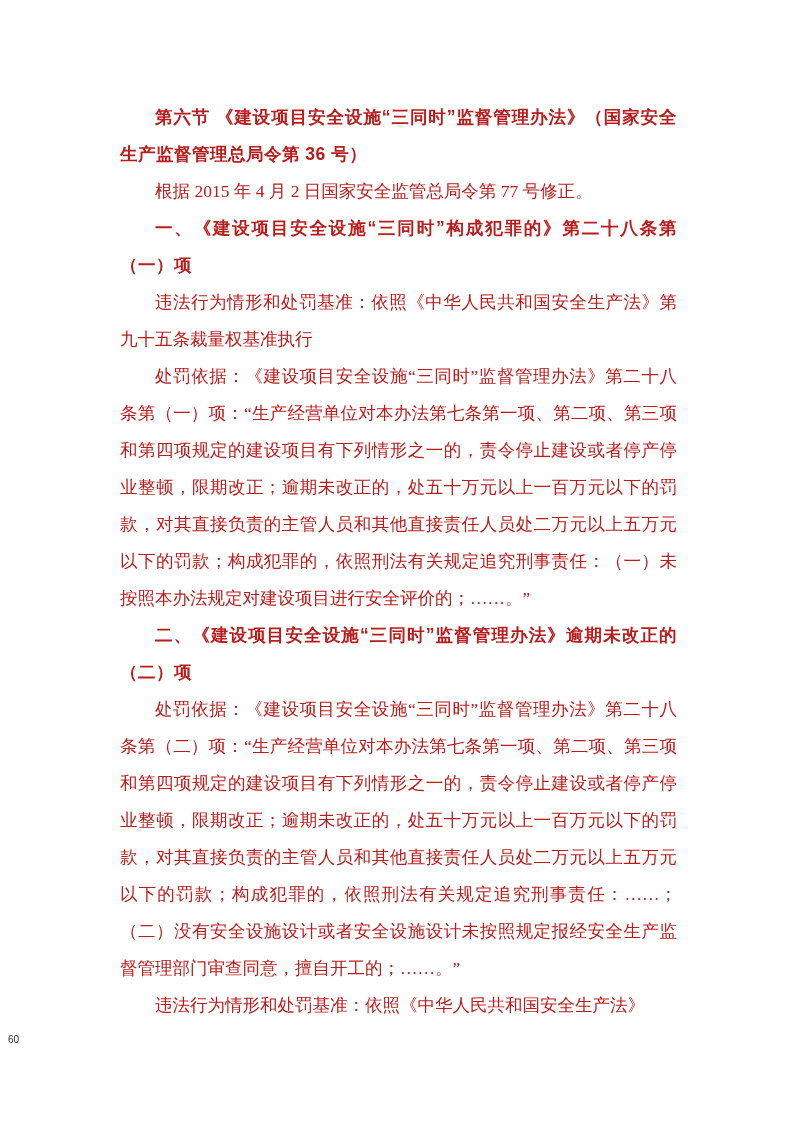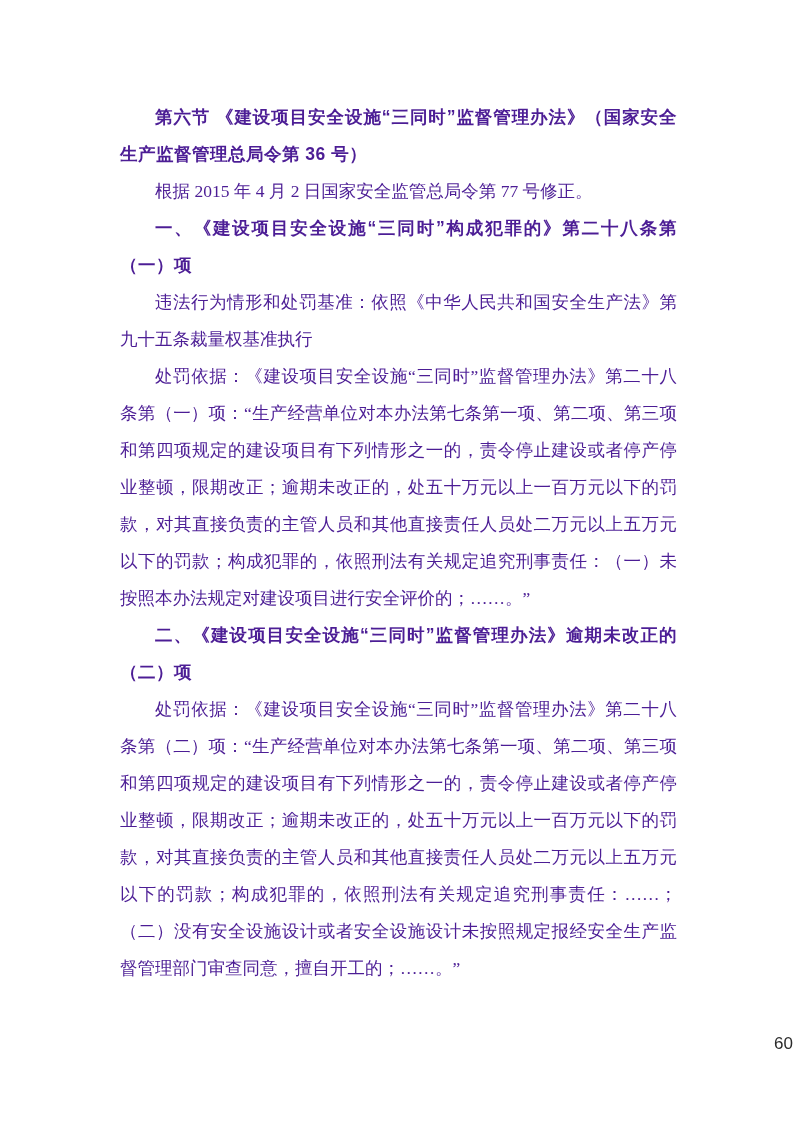--- a/index.html
+++ b/index.html
@@ -15,52 +15,53 @@
     overflow: hidden;
   }
   .doc-body {
     position: absolute;
     left: 120px;
     top: 99px;
     width: 557px;
     font-family: "Liberation Serif", "DejaVu Serif", serif;
     font-size: 17.5px;
     line-height: 37px;
-    color: #4c1d95;
+    color: #b91c1c;
     text-align: justify;
     text-justify: inter-character;
   }
   .doc-body p {
     margin: 0;
     padding: 0;
     text-indent: 2em;
   }
   .doc-body p.heading {
     font-weight: 700;
     font-family: "Liberation Sans", "DejaVu Sans", sans-serif;
     letter-spacing: 0.5px;
   }
   .footer {
     position: absolute;
-    left: 16px;
+    left: 8px;
     right: 0;
     top: 1034px;
-    text-align: right;
+    text-align: left;
     font-family: "Liberation Sans", "DejaVu Sans", sans-serif;
-    font-size: 17px;
+    font-size: 10px;
     color: #2b2b2b;
   }
 </style>
 </head>
 <body>
 
 <div class="page">
   <div class="doc-body">
       <p class="heading">第六节 《建设项目安全设施“三同时”监督管理办法》（国家安全生产监督管理总局令第 36 号）</p>
       <p class="body">根据 2015 年 4 月 2 日国家安全监管总局令第 77 号修正。</p>
       <p class="heading">一、《建设项目安全设施“三同时”构成犯罪的》第二十八条第（一）项</p>
       <p class="body">违法行为情形和处罚基准：依照《中华人民共和国安全生产法》第九十五条裁量权基准执行</p>
       <p class="body">处罚依据：《建设项目安全设施“三同时”监督管理办法》第二十八条第（一）项：“生产经营单位对本办法第七条第一项、第二项、第三项和第四项规定的建设项目有下列情形之一的，责令停止建设或者停产停业整顿，限期改正；逾期未改正的，处五十万元以上一百万元以下的罚款，对其直接负责的主管人员和其他直接责任人员处二万元以上五万元以下的罚款；构成犯罪的，依照刑法有关规定追究刑事责任：（一）未按照本办法规定对建设项目进行安全评价的；……。”</p>
       <p class="heading">二、《建设项目安全设施“三同时”监督管理办法》逾期未改正的（二）项</p>
       <p class="body">处罚依据：《建设项目安全设施“三同时”监督管理办法》第二十八条第（二）项：“生产经营单位对本办法第七条第一项、第二项、第三项和第四项规定的建设项目有下列情形之一的，责令停止建设或者停产停业整顿，限期改正；逾期未改正的，处五十万元以上一百万元以下的罚款，对其直接负责的主管人员和其他直接责任人员处二万元以上五万元以下的罚款；构成犯罪的，依照刑法有关规定追究刑事责任：……；（二）没有安全设施设计或者安全设施设计未按照规定报经安全生产监督管理部门审查同意，擅自开工的；……。”</p>
+      <p class="body">违法行为情形和处罚基准：依照《中华人民共和国安全生产法》</p>
     </div>
   <div class="footer">60</div>
 </div>
 
 </body></html>

